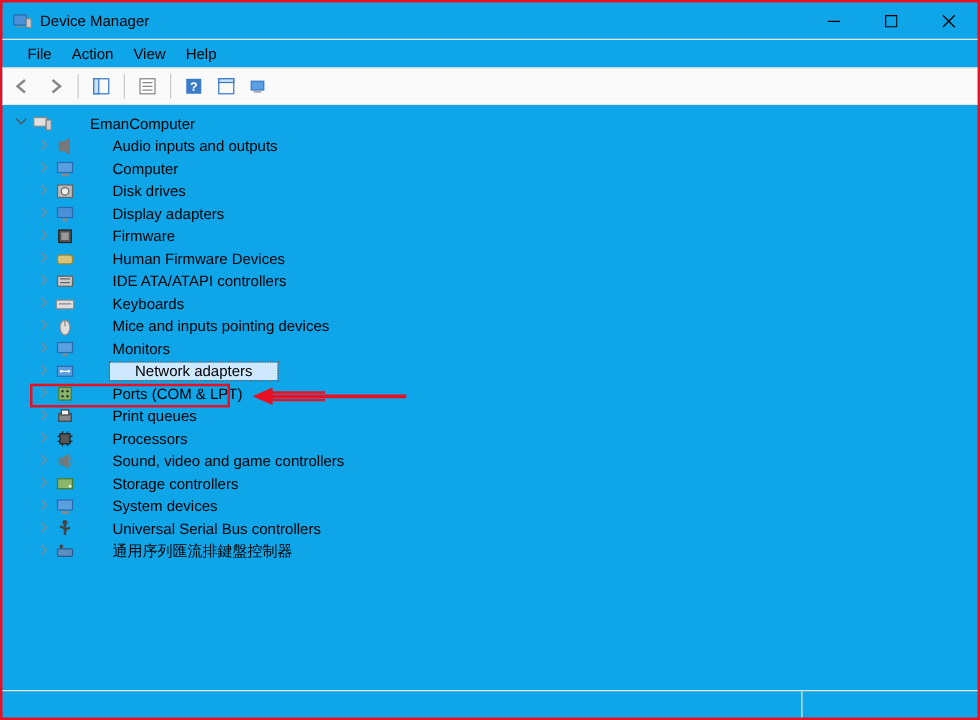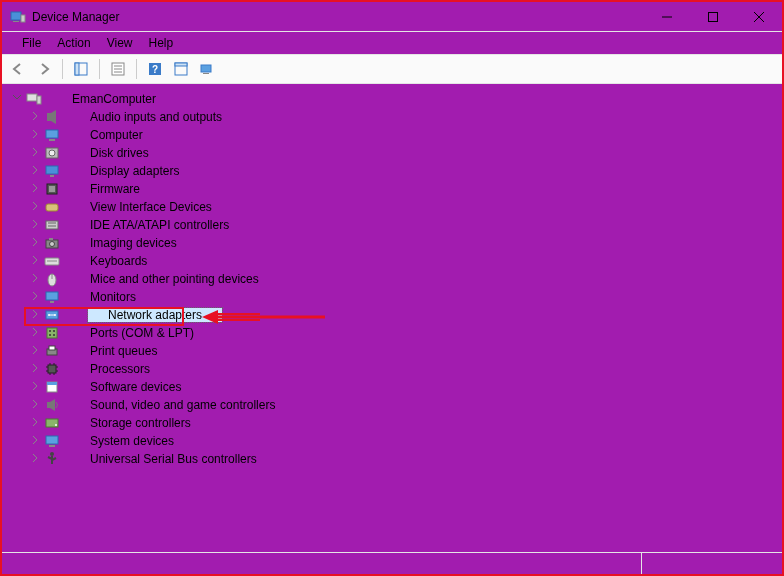--- a/index.html
+++ b/index.html
@@ -7,21 +7,21 @@
     margin: 0;
     font-family: "Segoe UI", Tahoma, sans-serif;
     font-size: 12px;
     background: #fff;
     color: #000;
   }
   .window {
     width: 784px;
     height: 576px;
     border: 2px solid #e81123;
-    background: #a21caf;
+    background: #0ea5e9;
     display: flex;
     flex-direction: column;
     position: relative;
   }
   .titlebar {
     height: 30px;
     display: flex;
     align-items: center;
     padding: 0 0 0 8px;
     border-bottom: 1px solid #e5e5e5;
@@ -291,71 +291,58 @@
         </div>
         <div class="tree-node level-1">
           <span class="expander"><svg width="10" height="10">
               <path d="M3 1 L7 5 L3 9" fill="none" stroke="#888"></path>
             </svg></span>
           <span class="node-icon">
             <svg width="16" height="16">
               <rect x="2" y="5" width="12" height="7" rx="2" fill="#d9c27a" stroke="#a08830"></rect>
             </svg>
           </span>
-          <span class="label">View Interface Devices</span>
+          <span class="label">Human Firmware Devices</span>
         </div>
         <div class="tree-node level-1">
           <span class="expander"><svg width="10" height="10">
               <path d="M3 1 L7 5 L3 9" fill="none" stroke="#888"></path>
             </svg></span>
           <span class="node-icon">
             <svg width="16" height="16">
               <rect x="2" y="4" width="12" height="8" fill="#ccc" stroke="#666"></rect>
               <line x1="4" y1="6" x2="12" y2="6" stroke="#666"></line>
               <line x1="4" y1="9" x2="12" y2="9" stroke="#666"></line>
             </svg>
           </span>
           <span class="label">IDE ATA/ATAPI controllers</span>
         </div>
         <div class="tree-node level-1">
           <span class="expander"><svg width="10" height="10">
               <path d="M3 1 L7 5 L3 9" fill="none" stroke="#888"></path>
             </svg></span>
           <span class="node-icon">
             <svg width="16" height="16">
-              <rect x="2" y="5" width="12" height="8" fill="#888" stroke="#444"></rect>
-              <circle cx="8" cy="9" r="2.5" fill="#ccc" stroke="#444"></circle>
-              <rect x="5" y="3" width="4" height="2" fill="#888"></rect>
-            </svg>
-          </span>
-          <span class="label">Imaging devices</span>
-        </div>
-        <div class="tree-node level-1">
-          <span class="expander"><svg width="10" height="10">
-              <path d="M3 1 L7 5 L3 9" fill="none" stroke="#888"></path>
-            </svg></span>
-          <span class="node-icon">
-            <svg width="16" height="16">
               <rect x="1" y="5" width="14" height="7" rx="1" fill="#ddd" stroke="#888"></rect>
               <line x1="3" y1="8" x2="13" y2="8" stroke="#888"></line>
             </svg>
           </span>
           <span class="label">Keyboards</span>
         </div>
         <div class="tree-node level-1">
           <span class="expander"><svg width="10" height="10">
               <path d="M3 1 L7 5 L3 9" fill="none" stroke="#888"></path>
             </svg></span>
           <span class="node-icon">
             <svg width="16" height="16">
               <ellipse cx="8" cy="9" rx="4" ry="6" fill="#ddd" stroke="#888"></ellipse>
               <line x1="8" y1="3" x2="8" y2="8" stroke="#888"></line>
             </svg>
           </span>
-          <span class="label">Mice and other pointing devices</span>
+          <span class="label">Mice and inputs pointing devices</span>
         </div>
         <div class="tree-node level-1">
           <span class="expander"><svg width="10" height="10">
               <path d="M3 1 L7 5 L3 9" fill="none" stroke="#888"></path>
             </svg></span>
           <span class="node-icon">
             <svg width="16" height="16">
               <rect x="2" y="3" width="12" height="8" fill="#5aa0e0" stroke="#2a6bb0"></rect>
               <rect x="6" y="12" width="4" height="2" fill="#888"></rect>
             </svg>
@@ -421,32 +408,20 @@
             </svg>
           </span>
           <span class="label">Processors</span>
         </div>
         <div class="tree-node level-1">
           <span class="expander"><svg width="10" height="10">
               <path d="M3 1 L7 5 L3 9" fill="none" stroke="#888"></path>
             </svg></span>
           <span class="node-icon">
             <svg width="16" height="16">
-              <rect x="3" y="3" width="10" height="10" fill="#fff" stroke="#888"></rect>
-              <rect x="3" y="3" width="10" height="3" fill="#5aa0e0"></rect>
-            </svg>
-          </span>
-          <span class="label">Software devices</span>
-        </div>
-        <div class="tree-node level-1">
-          <span class="expander"><svg width="10" height="10">
-              <path d="M3 1 L7 5 L3 9" fill="none" stroke="#888"></path>
-            </svg></span>
-          <span class="node-icon">
-            <svg width="16" height="16">
               <rect x="3" y="5" width="3" height="6" fill="#777"></rect>
               <path d="M6 5 L11 2 L11 14 L6 11 Z" fill="#777"></path>
               <path d="M12 5 Q15 8 12 11" fill="none" stroke="#777"></path>
             </svg>
           </span>
           <span class="label">Sound, video and game controllers</span>
         </div>
         <div class="tree-node level-1">
           <span class="expander"><svg width="10" height="10">
               <path d="M3 1 L7 5 L3 9" fill="none" stroke="#888"></path>
@@ -477,20 +452,33 @@
             </svg></span>
           <span class="node-icon">
             <svg width="16" height="16">
               <circle cx="8" cy="3" r="2" fill="#444"></circle>
               <line x1="8" y1="5" x2="8" y2="13" stroke="#444" stroke-width="2"></line>
               <line x1="8" y1="8" x2="4" y2="6" stroke="#444" stroke-width="2"></line>
               <line x1="8" y1="9" x2="12" y2="7" stroke="#444" stroke-width="2"></line>
             </svg>
           </span>
           <span class="label">Universal Serial Bus controllers</span>
+        </div>
+        <div class="tree-node level-1">
+          <span class="expander"><svg width="10" height="10">
+              <path d="M3 1 L7 5 L3 9" fill="none" stroke="#888"></path>
+            </svg></span>
+          <span class="node-icon">
+            <svg width="16" height="16">
+              <rect x="2" y="6" width="12" height="6" rx="1" fill="#5a8fc0" stroke="#2a5a90"></rect>
+              <circle cx="5" cy="4" r="1.5" fill="#444"></circle>
+              <line x1="5" y1="5" x2="5" y2="6" stroke="#444"></line>
+            </svg>
+          </span>
+          <span class="label">通用序列匯流排鍵盤控制器</span>
         </div>
       </div>
 
     <div class="highlight-box" style="left:22px; top:223px; width:160px; height:19px;"></div>
     <svg class="arrow-annot" style="left:198px; top:224px;" width="130" height="18">
       <line x1="125" y1="9" x2="15" y2="9" stroke="#e81123" stroke-width="3"></line>
       <line x1="60" y1="6" x2="15" y2="6" stroke="#e81123" stroke-width="2"></line>
       <line x1="60" y1="12" x2="15" y2="12" stroke="#e81123" stroke-width="2"></line>
       <polygon points="2,9 18,2 18,16" fill="#e81123"></polygon>
     </svg>

